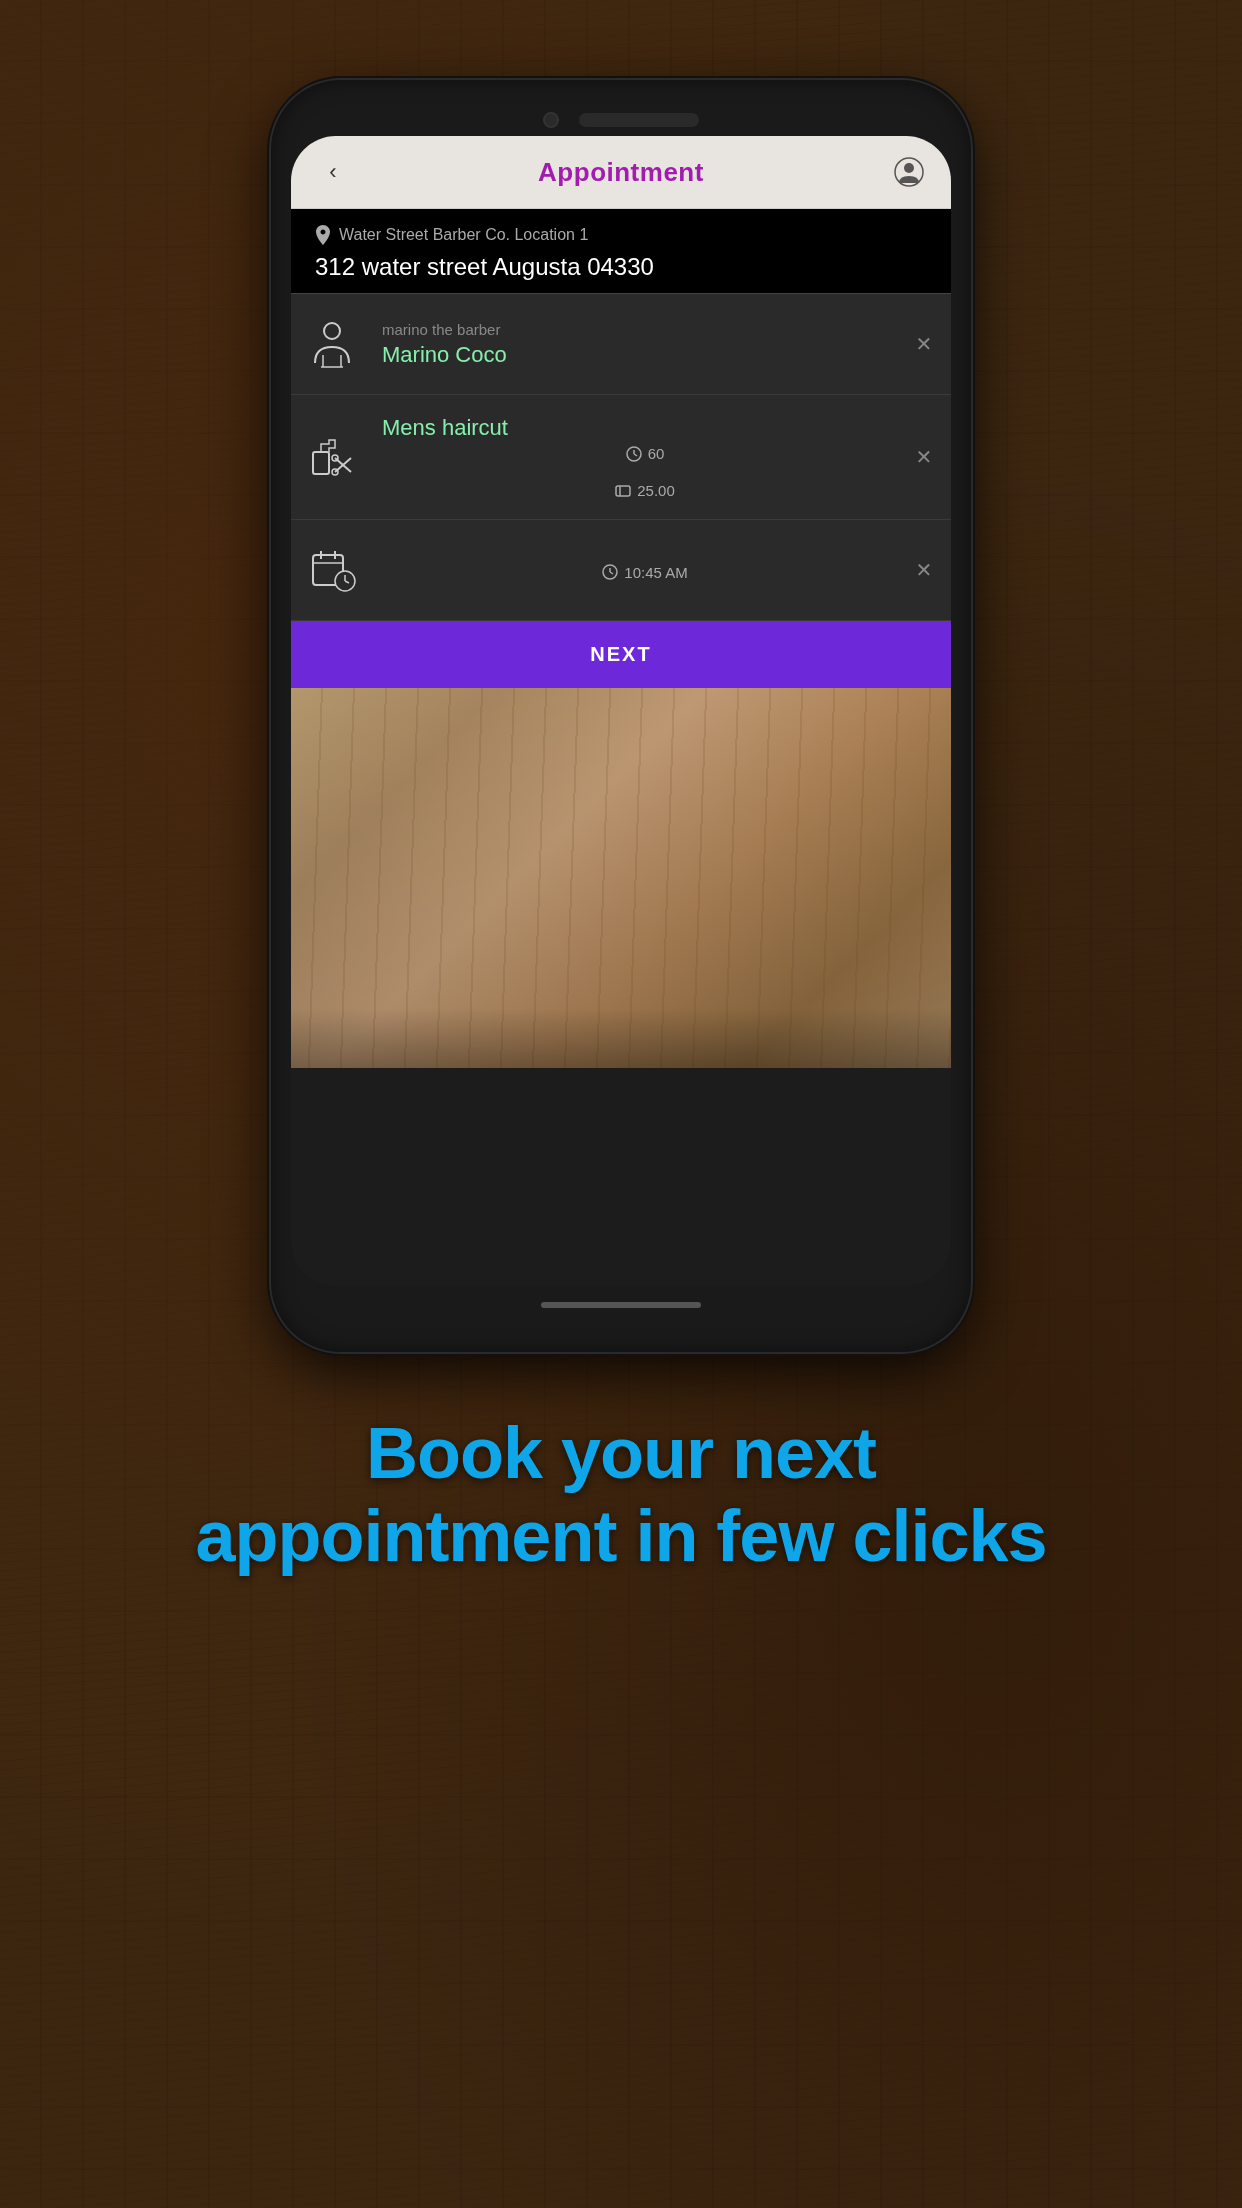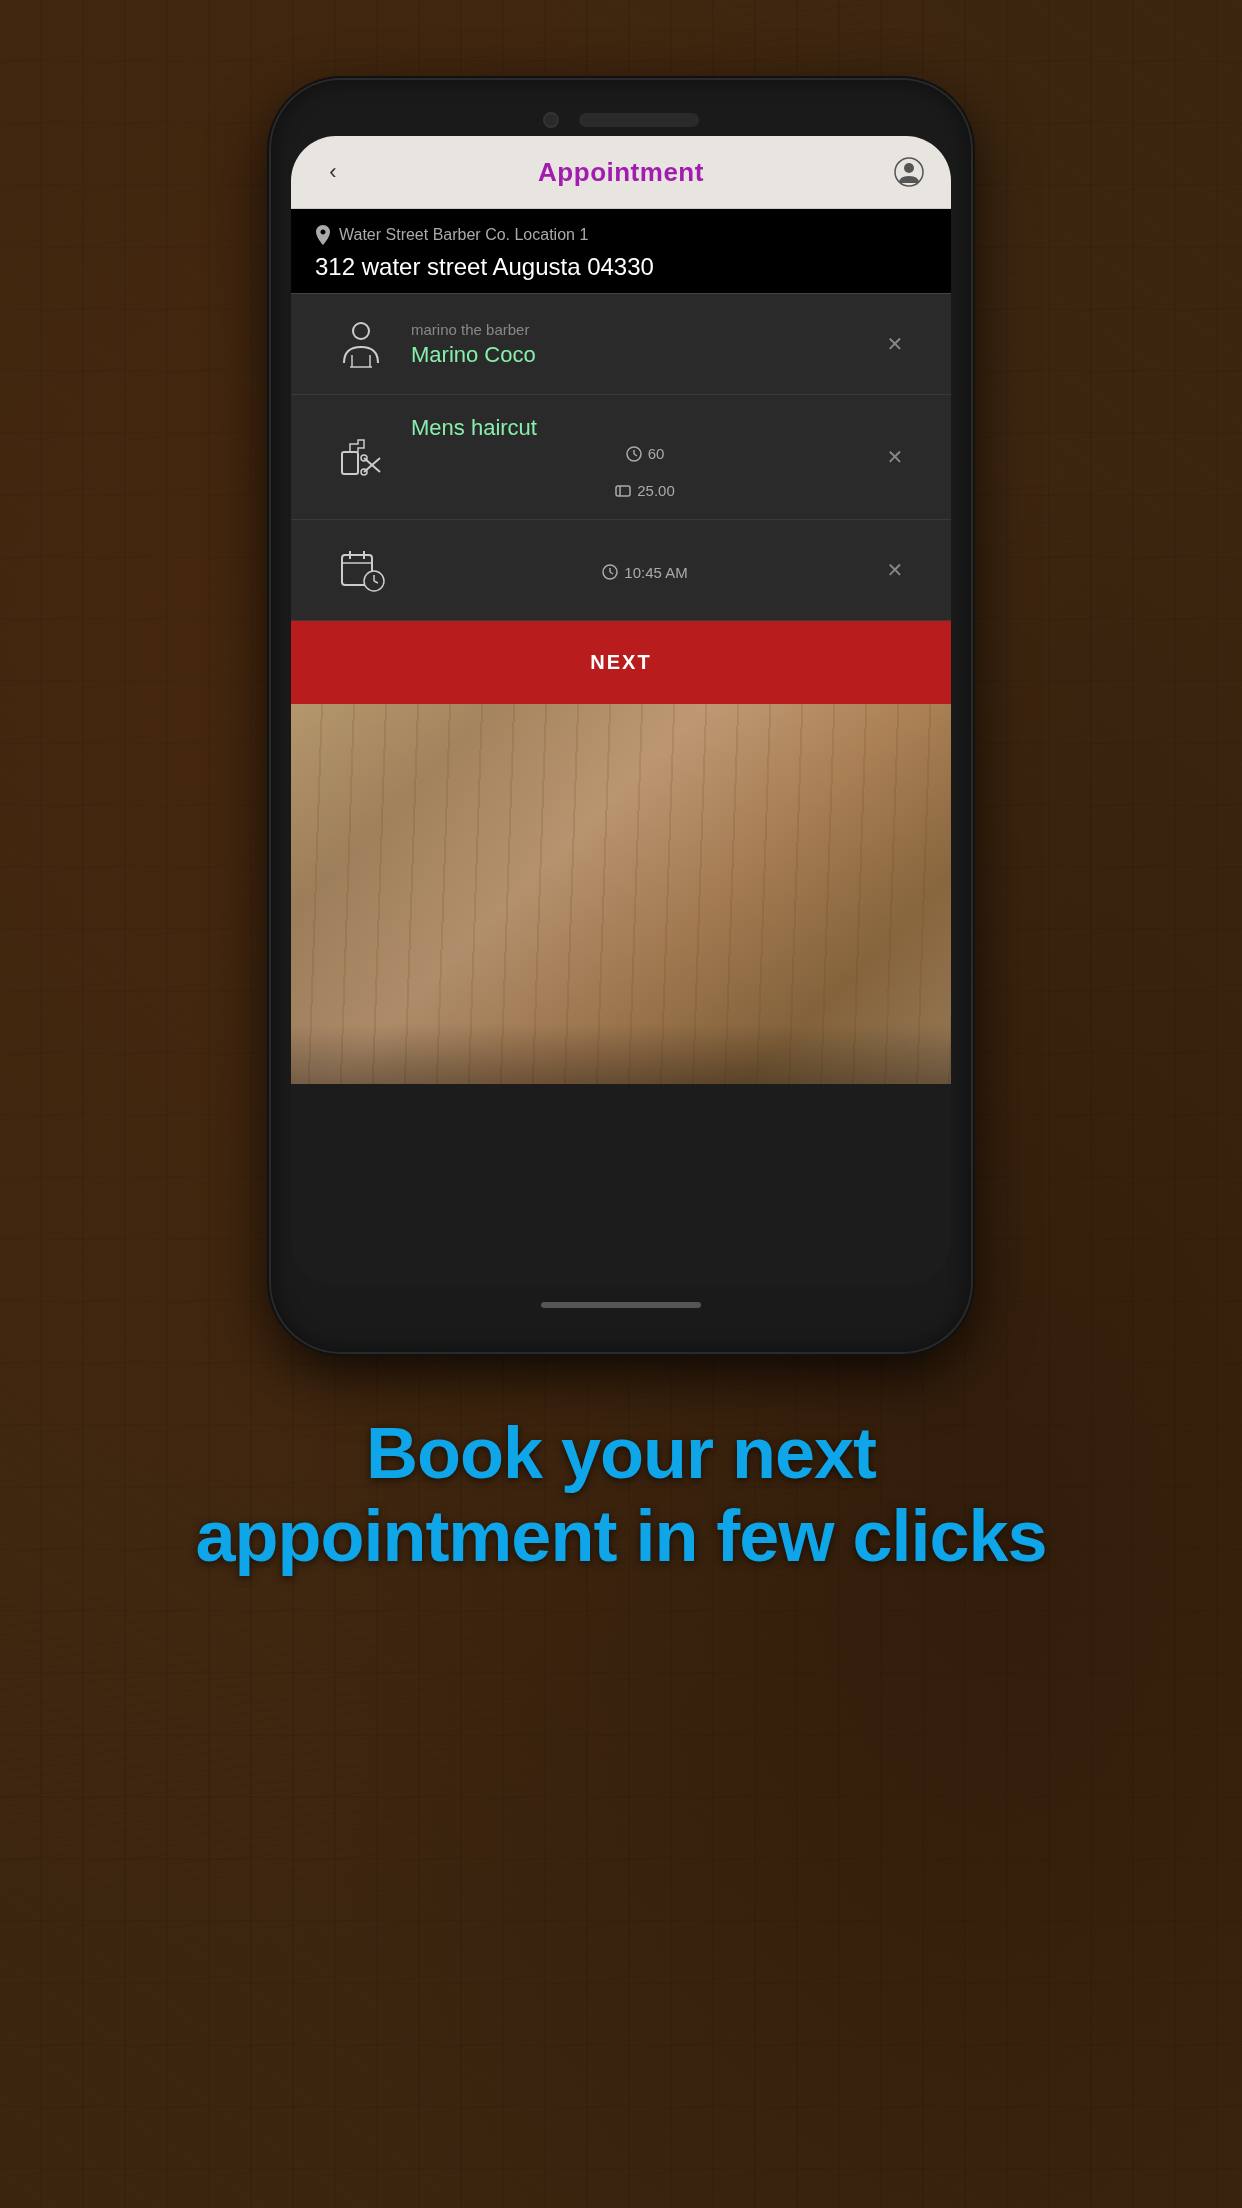--- a/index.html
+++ b/index.html
@@ -165,21 +165,21 @@
     
     .app-content {
       background: #2a2a2a;
       flex: 1;
     }
 
     
     .appt-row {
       display: flex;
       align-items: center;
-      padding: 20px 40px;
+      padding: 20px 11px;
       border-bottom: 1px solid #3a3a3a;
       position: relative;
     }
 
     .row-icon {
       width: 60px;
       height: 60px;
       margin-right: 20px;
       flex-shrink: 0;
       display: flex;
@@ -230,23 +230,23 @@
     }
 
     .close-x {
       color: #888;
       font-size: 20px;
       font-weight: 300;
     }
 
     
     .next-btn {
-      background: #b91c1c;
+      background: #6d28d9;
       width: 100%;
-      padding: 30px;
+      padding: 22px;
       text-align: center;
       cursor: pointer;
       border: none;
     }
 
     .next-label {
       color: #fff;
       font-size: 20px;
       font-weight: 700;
       letter-spacing: 2px;

